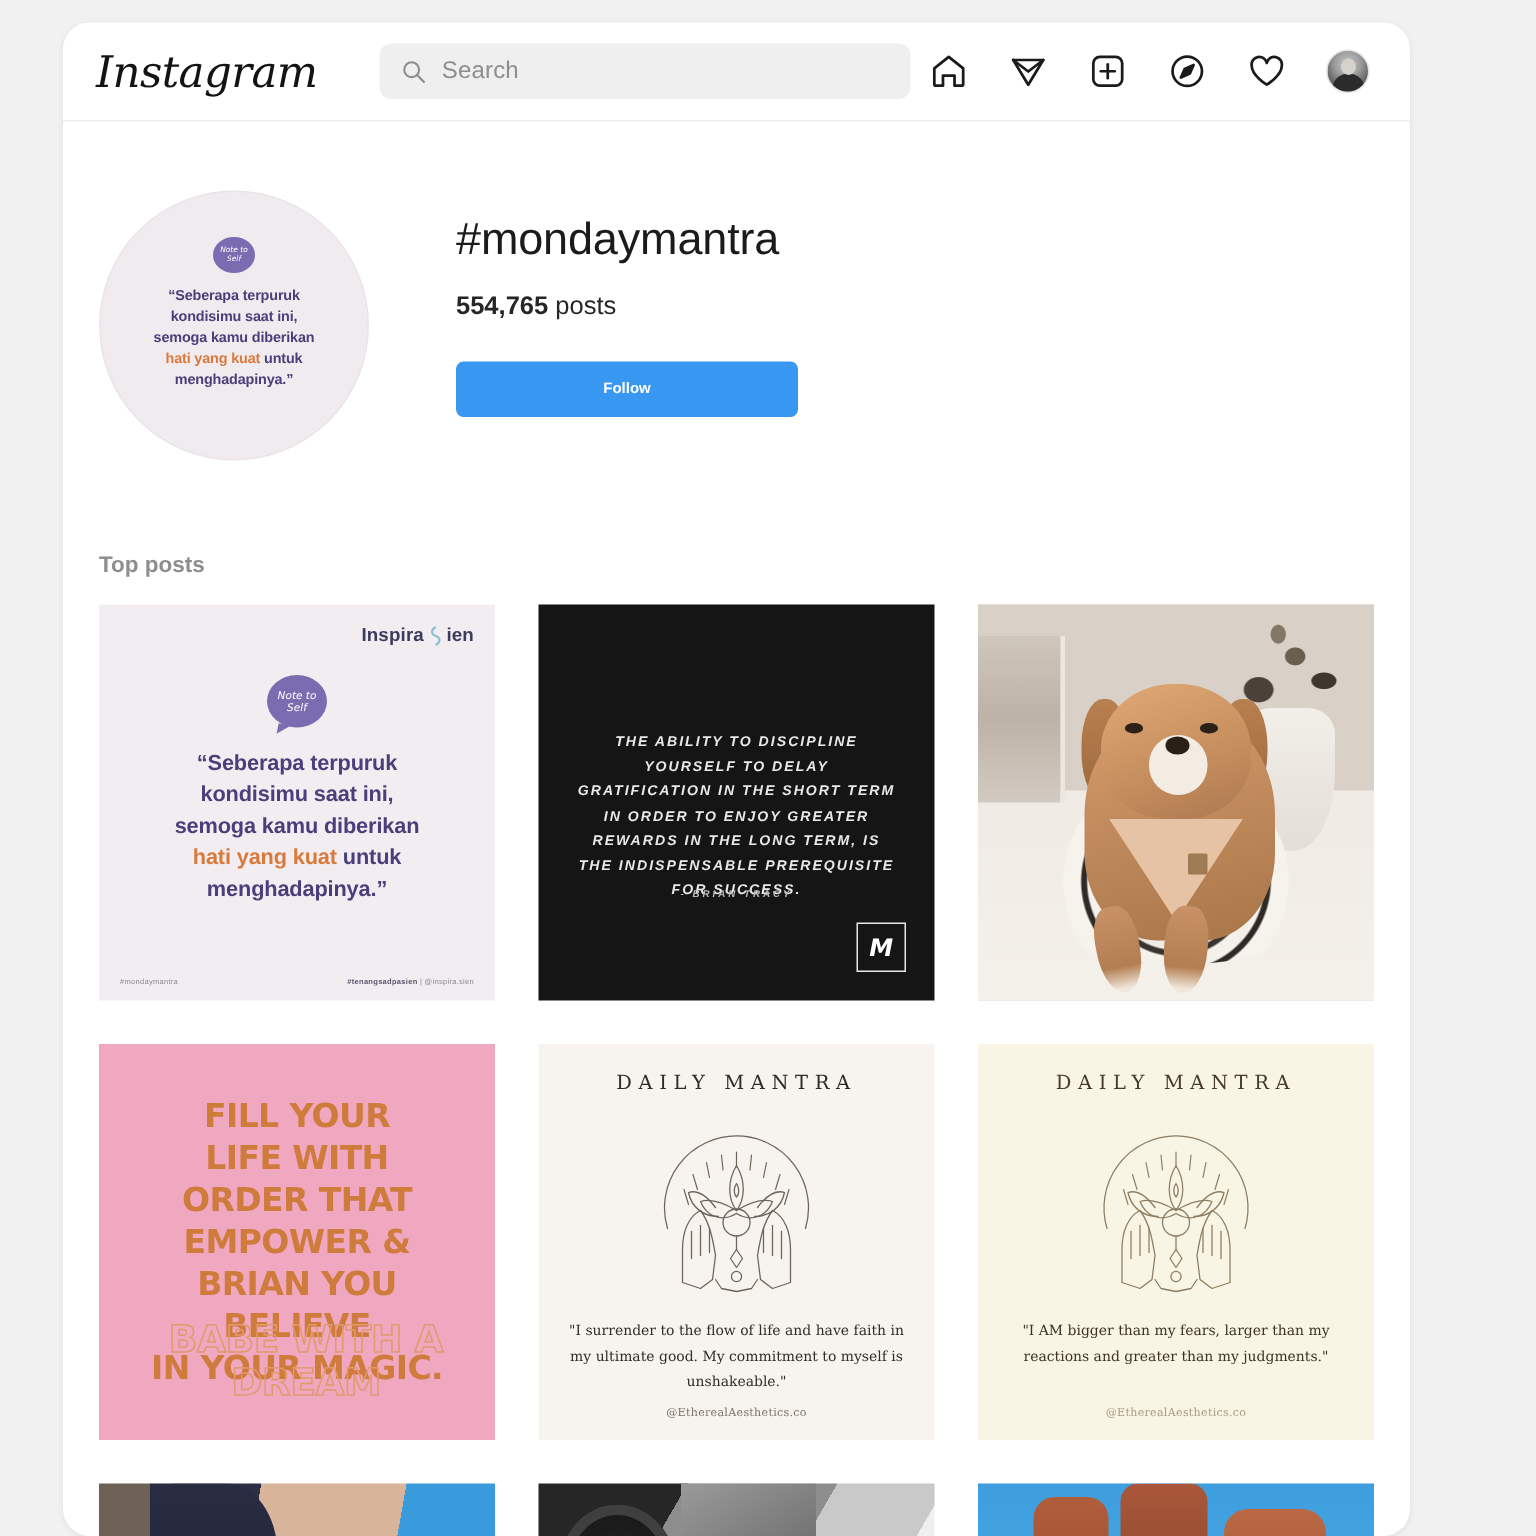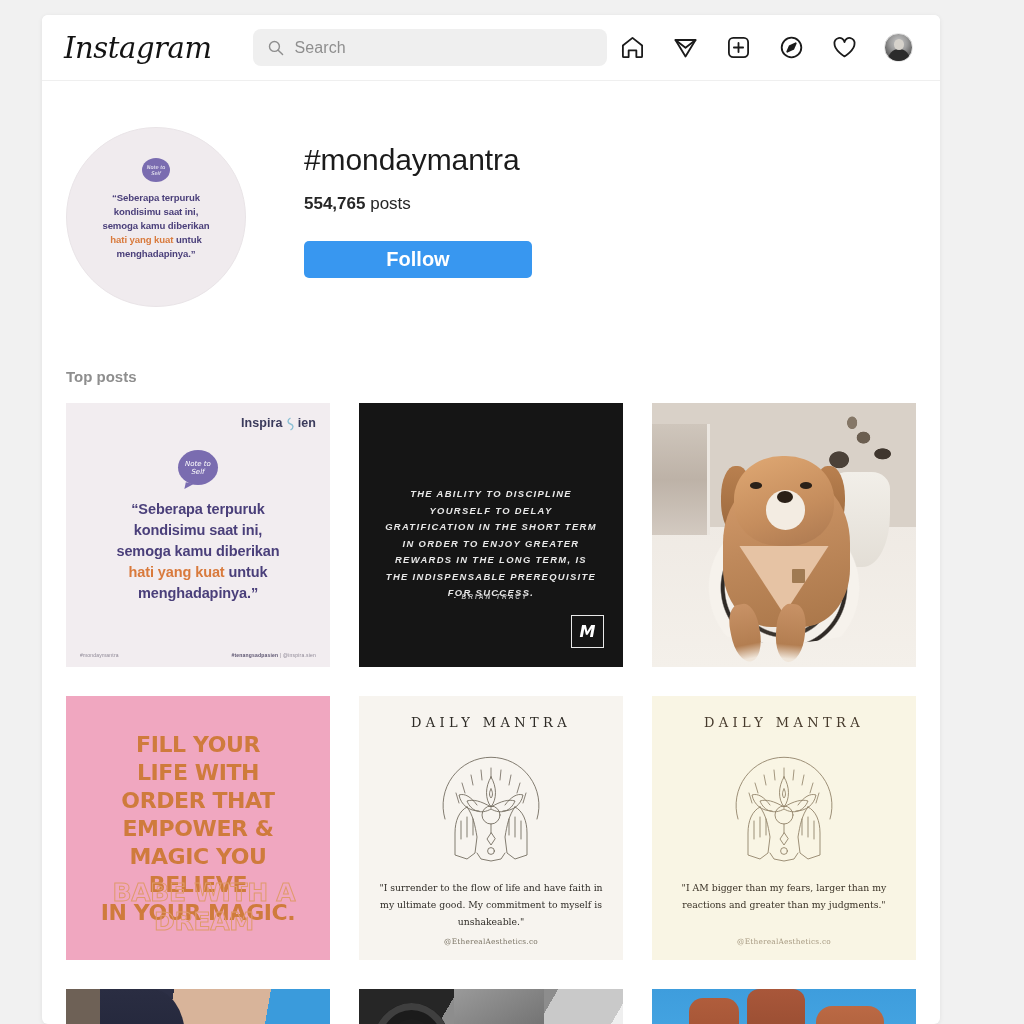--- a/index.html
+++ b/index.html
@@ -12,21 +12,21 @@
   #page {
     position:relative; width:1024px; height:1024px;
     background:#f1f1f1;
   }
 
   
   #card {
     position:absolute; left:42px; top:15px;
     width:898px; height:1009px;
     background:#ffffff;
-    border-radius:6px;
+    border-radius:18px;
     box-shadow:0 1px 5px rgba(0,0,0,0.07);
     overflow:hidden;
   }
 
   
   #nav {
     height:66px; width:100%;
     border-bottom:1px solid #efefef;
     display:flex; align-items:center;
     padding:0 22px 0 22px;
@@ -94,21 +94,21 @@
   }
   #hashcount {
     margin-top:17px; font-size:17px; color:#262626;
   }
   #hashcount b { font-weight:700; }
   #followbtn {
     margin-top:27px;
     width:228px; height:37px;
     background:#3897f0; color:#fff;
     border:none; border-radius:5px;
-    font-size:20px; font-weight:700;
+    font-size:10px; font-weight:700;
     font-family:"Liberation Sans", sans-serif;
     cursor:pointer;
   }
 
   
   #toplabel {
     margin:61px 0 18px 24px;
     font-size:15px; font-weight:700; color:#8e8e8e;
   }
 
@@ -467,21 +467,21 @@
           <div class="dog-paw r"></div>
         </div>
       </div>
 
       <div class="tile t-pink">
         <div class="ptxt">
           <span>FILL YOUR</span><br>
           <span>LIFE WITH</span><br>
           <span>ORDER THAT</span><br>
           <span>EMPOWER &amp;</span><br>
-          <span>MAGIC YOU</span><br>
+          <span>BRIAN YOU</span><br>
           <span>BELIEVE</span><br>
           <span>IN YOUR MAGIC.</span>
         </div>
         <div class="psub">BABE WITH A DREAM</div>
       </div>
 
       <div class="tile t-mantra light">
         <div class="mtitle">DAILY MANTRA</div>
         <div class="art">
           <svg viewBox="0 0 148 125" fill="none" stroke="#6d6559" stroke-width="0.85" stroke-linecap="round" stroke-linejoin="round">

